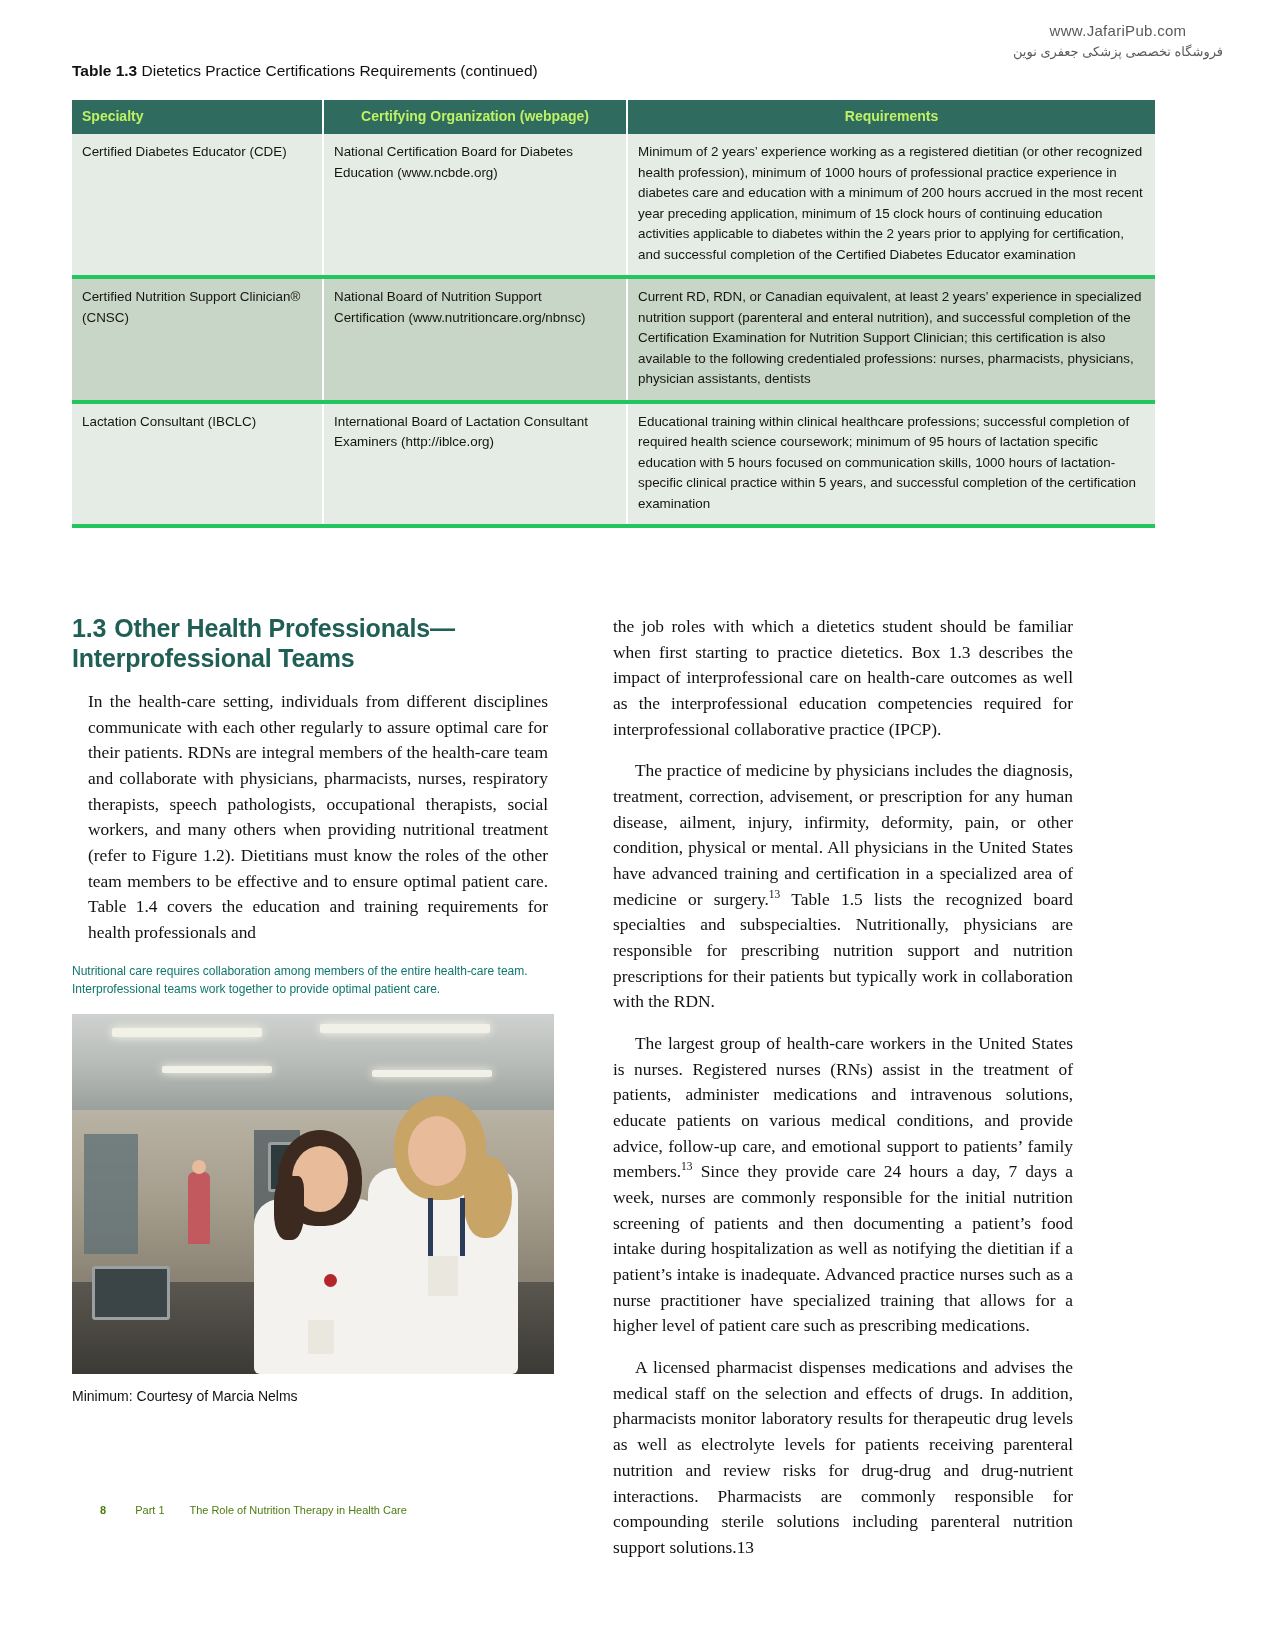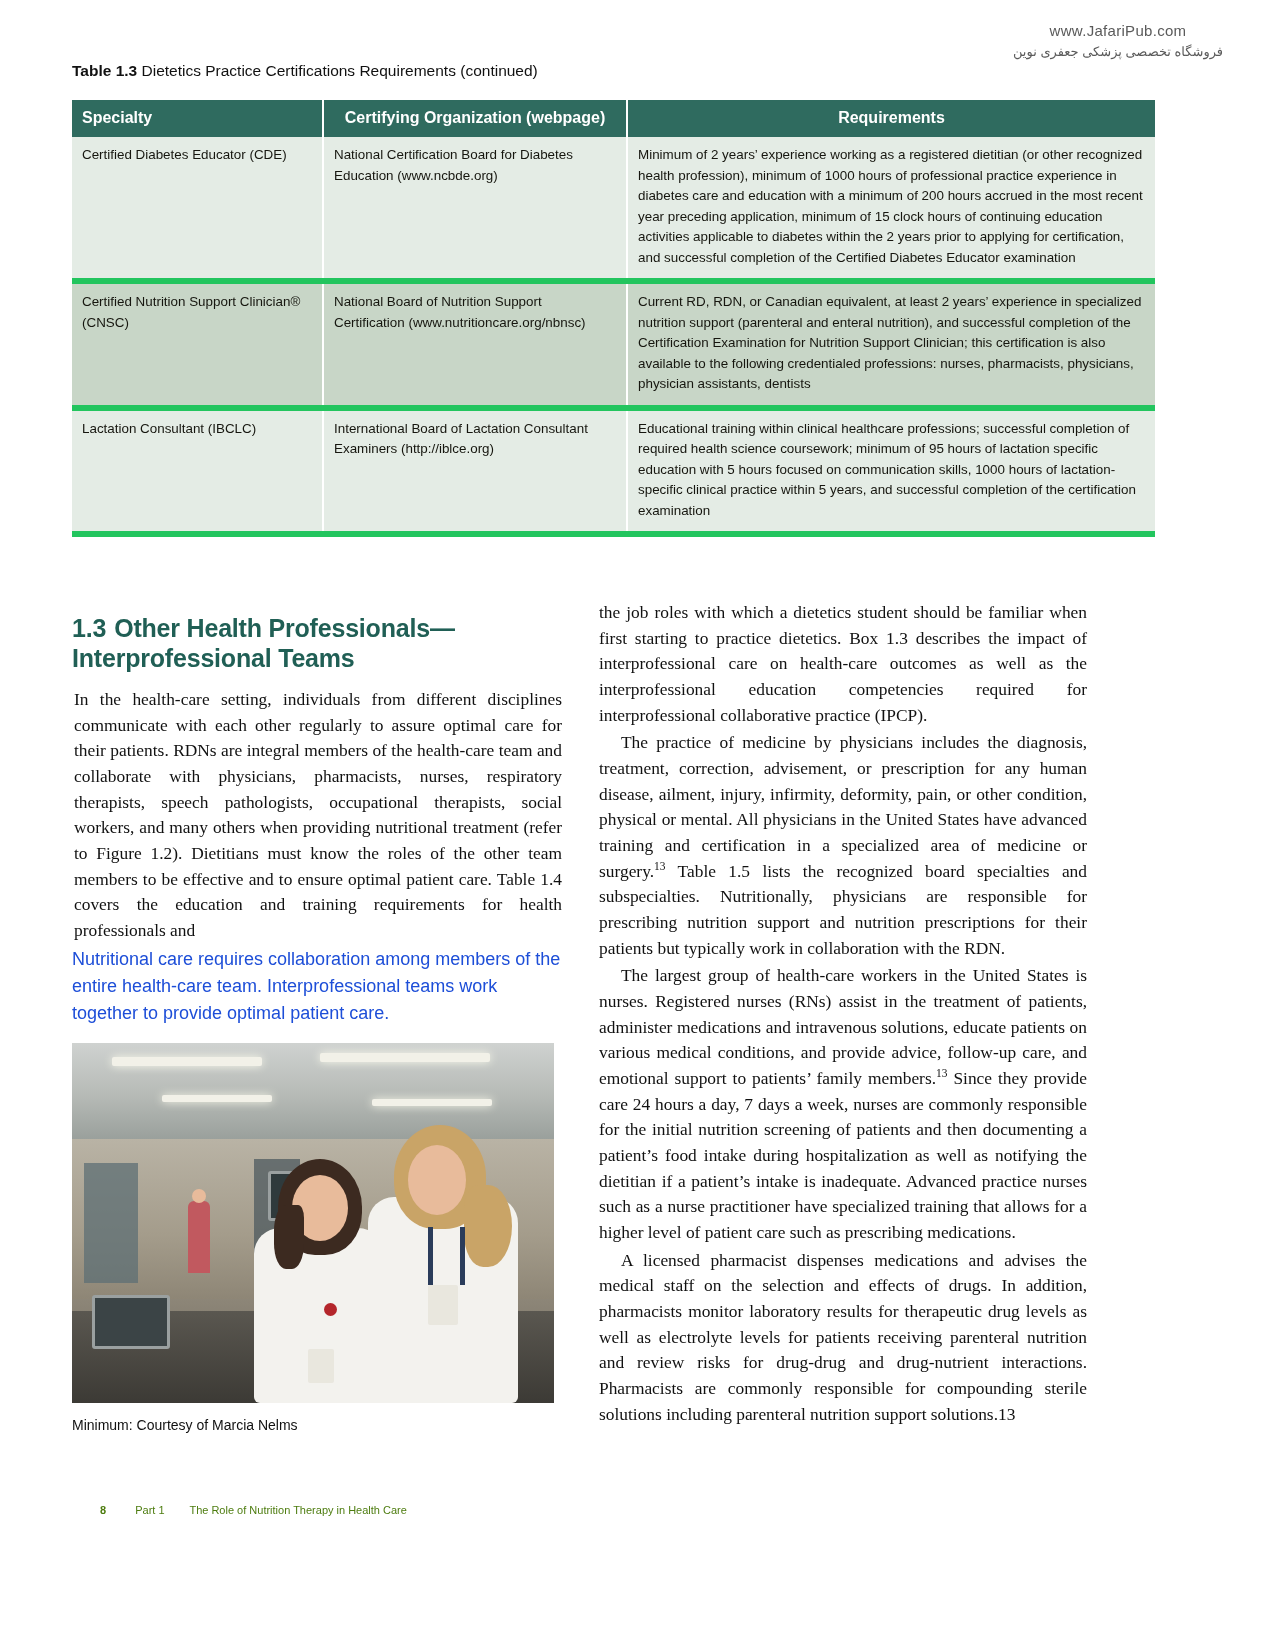--- a/index.html
+++ b/index.html
@@ -59,35 +59,35 @@
     position: absolute;
     top: 100px;
     left: 72px;
     width: 1083px;
     border-collapse: collapse;
     font-size: 13.4px;
     line-height: 1.53;
   }
   table.cert th {
     background: #2f6b5f;
-    color: #ffffff;
-    font-size: 16px;
+    color: #bef264;
+    font-size: 14px;
     font-weight: bold;
     text-align: left;
     padding: 6px 10px 7px 10px;
     vertical-align: middle;
     border-right: 2px solid #ffffff;
   }
   table.cert th.center { text-align: center; }
   table.cert th:last-child { border-right: none; }
   table.cert td {
     padding: 8px 12px 10px 10px;
     vertical-align: top;
     border-right: 2px solid #ffffff;
-    border-bottom: 6px solid #22c55e;
+    border-bottom: 4px solid #22c55e;
     color: #16160f;
   }
   table.cert td:last-child { border-right: none; }
   tr.row-a td { background: #e4ece5; }
   tr.row-b td { background: #c8d6c7; margin-top: 42px; }
   td.c1 { width: 228px; }
   td.c2 { width: 280px; }
 
   
   .col-left {
@@ -111,40 +111,40 @@
     margin: 16px 0 14px 0;
     font-weight: bold;
     letter-spacing: -0.2px;
   }
   h2.section-head .num { margin-right: 8px; }
 
   p.body {
     font-family: "Liberation Serif", serif;
     font-size: 17.4px;
     line-height: 1.475;
-    margin: 2px;
+    margin: 16px;
     text-align: justify;
     color: #111;
   }
   p.body + p.body { text-indent: 22px; }
 
   .figure-title {
     margin-top: 26px;
     font-family: "Liberation Sans", sans-serif;
     font-size: 17px;
     color: #111;
   }
   .figure-title b { font-weight: bold; }
   .figure-title .light { color: #444; }
   .figure-cap {
     font-family: "Liberation Sans", sans-serif;
-    font-size: 18px;
+    font-size: 12px;
     line-height: 1.5;
     margin-top: 0;
-    color: #1d4ed8;
+    color: #0f766e;
   }
 
   
   .photo {
     margin-top: 16px;
     width: 482px;
     height: 360px;
     position: relative;
     overflow: hidden;
     background: #6d6a63;

